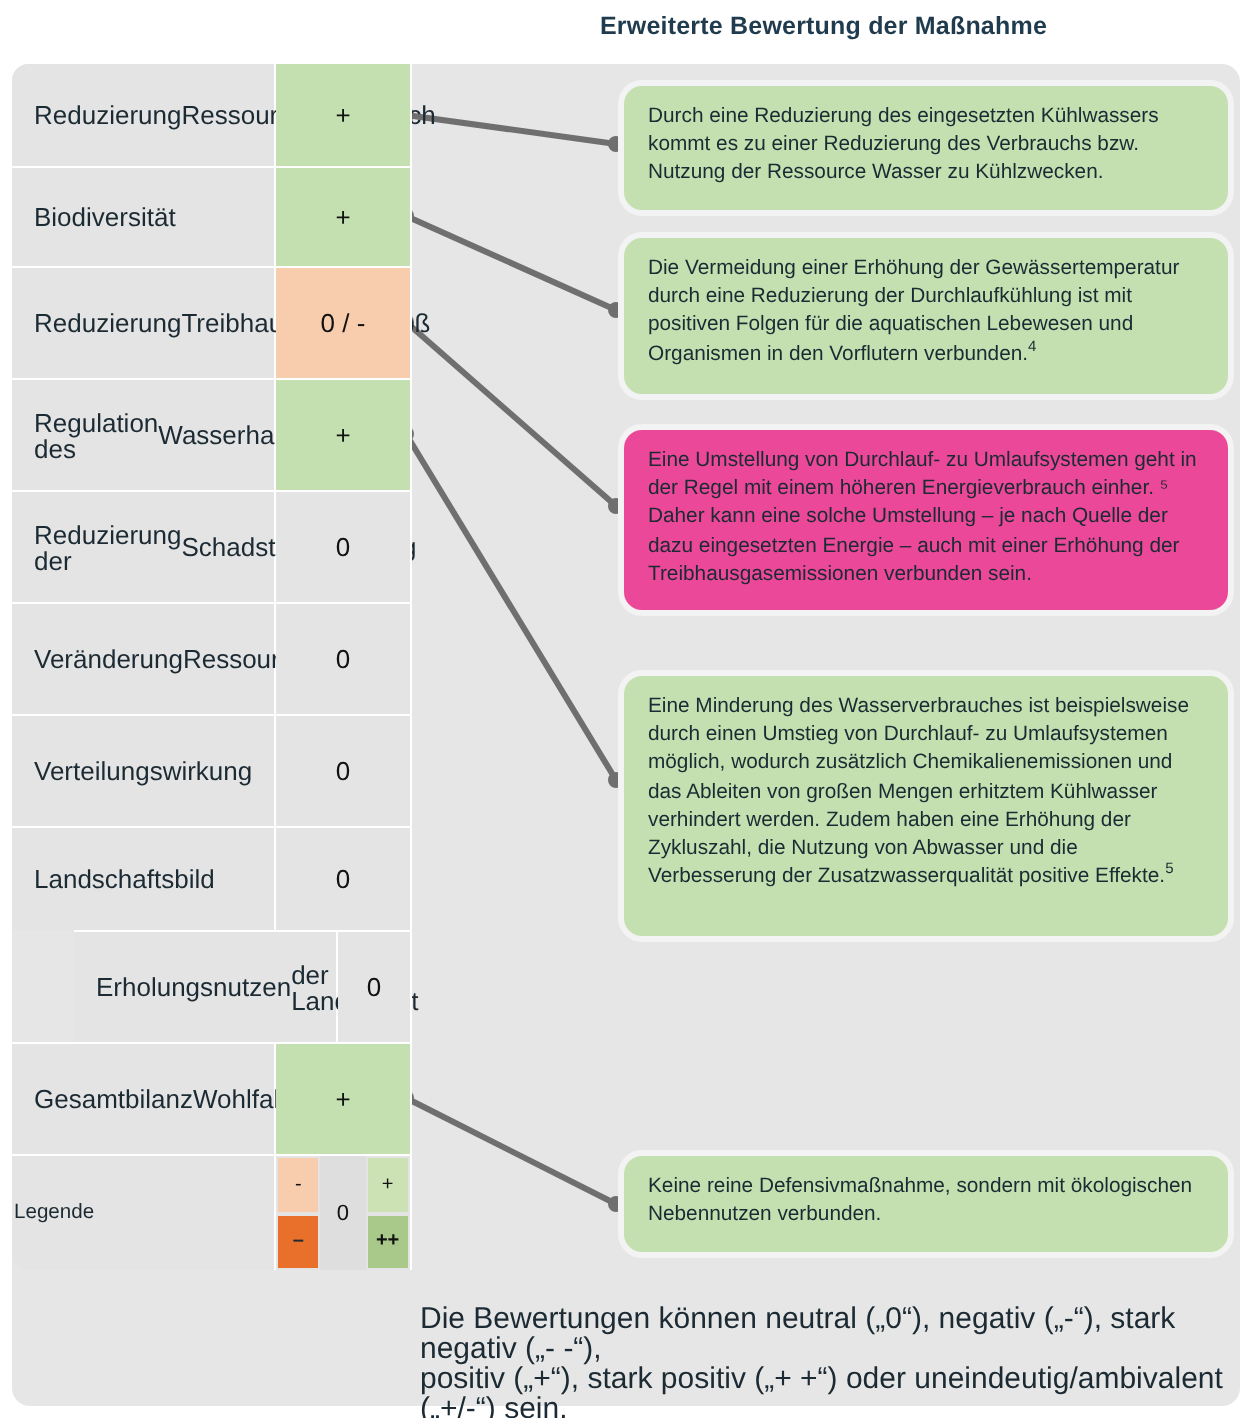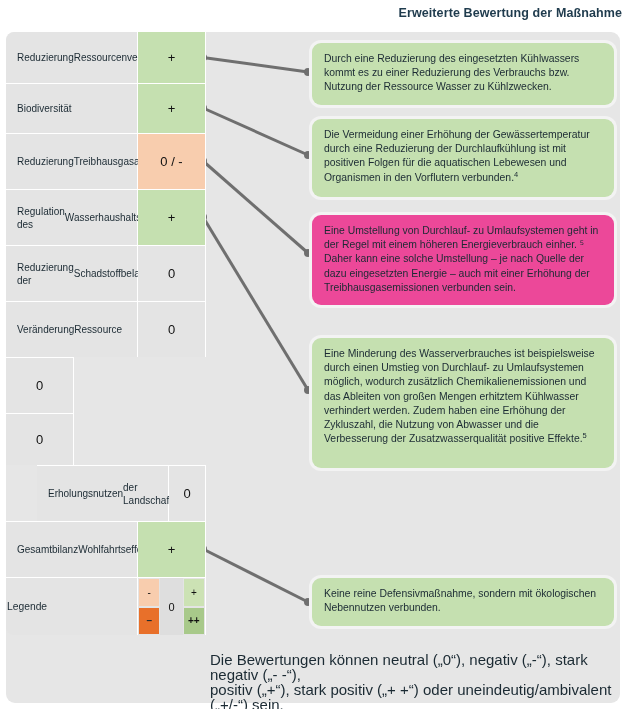--- a/index.html
+++ b/index.html
@@ -9,21 +9,21 @@
     font-family:"Liberation Sans","DejaVu Sans",sans-serif;
     color:#1b2a33;
     overflow:hidden;
   }
   #root{position:relative;width:628px;height:709px;}
 
   
   .title{
     position:absolute;
     left:300px; top:6px; width:322px;
-    text-align:right;
+    text-align:left;
     font-size:12.5px;
     font-weight:bold;
     color:#1f3b4d;
     letter-spacing:.1px;
   }
 
   
   .panel{
     position:absolute;
     left:6px; top:32px;
@@ -48,21 +48,21 @@
   .cell-label{
     width:132px;
     background:#e4e4e4;
     border-top:1.5px solid #ffffff;
     border-right:1.5px solid #ffffff;
     box-sizing:border-box;
     display:flex;
     align-items:center;
     padding-left:11px;
     padding-right:4px;
-    font-size:10px;
+    font-size:13px;
     line-height:13px;
     color:#1b2a33;
   }
   .cell-value{
     width:68px;
     border-top:1.5px solid #ffffff;
     border-right:1.5px solid #ffffff;
     box-sizing:border-box;
     display:flex;
     align-items:center;
@@ -232,23 +232,29 @@
       </div>
       <div class="mrow" style="height: 56px;">
         <div class="cell-label">
           <span>Veränderung</span>
           <br>
           <span>Ressource</span>
         </div>
         <div class="cell-value v-grey">0</div>
       </div>
       <div class="mrow" style="height: 56px;">
+        <div class="cell-label">
+          <span>Verteilungswirkung</span>
+        </div>
         <div class="cell-value v-grey">0</div>
       </div>
       <div class="mrow" style="height: 52px;">
+        <div class="cell-label">
+          <span>Landschaftsbild</span>
+        </div>
         <div class="cell-value v-grey">0</div>
       </div>
       <div class="mrow" style="height: 56px; padding-left: 31px;">
         <div class="cell-label">
           <span>Erholungsnutzen</span>
           <br>
           <span>der Landschaft</span>
         </div>
         <div class="cell-value v-grey">0</div>
       </div>

